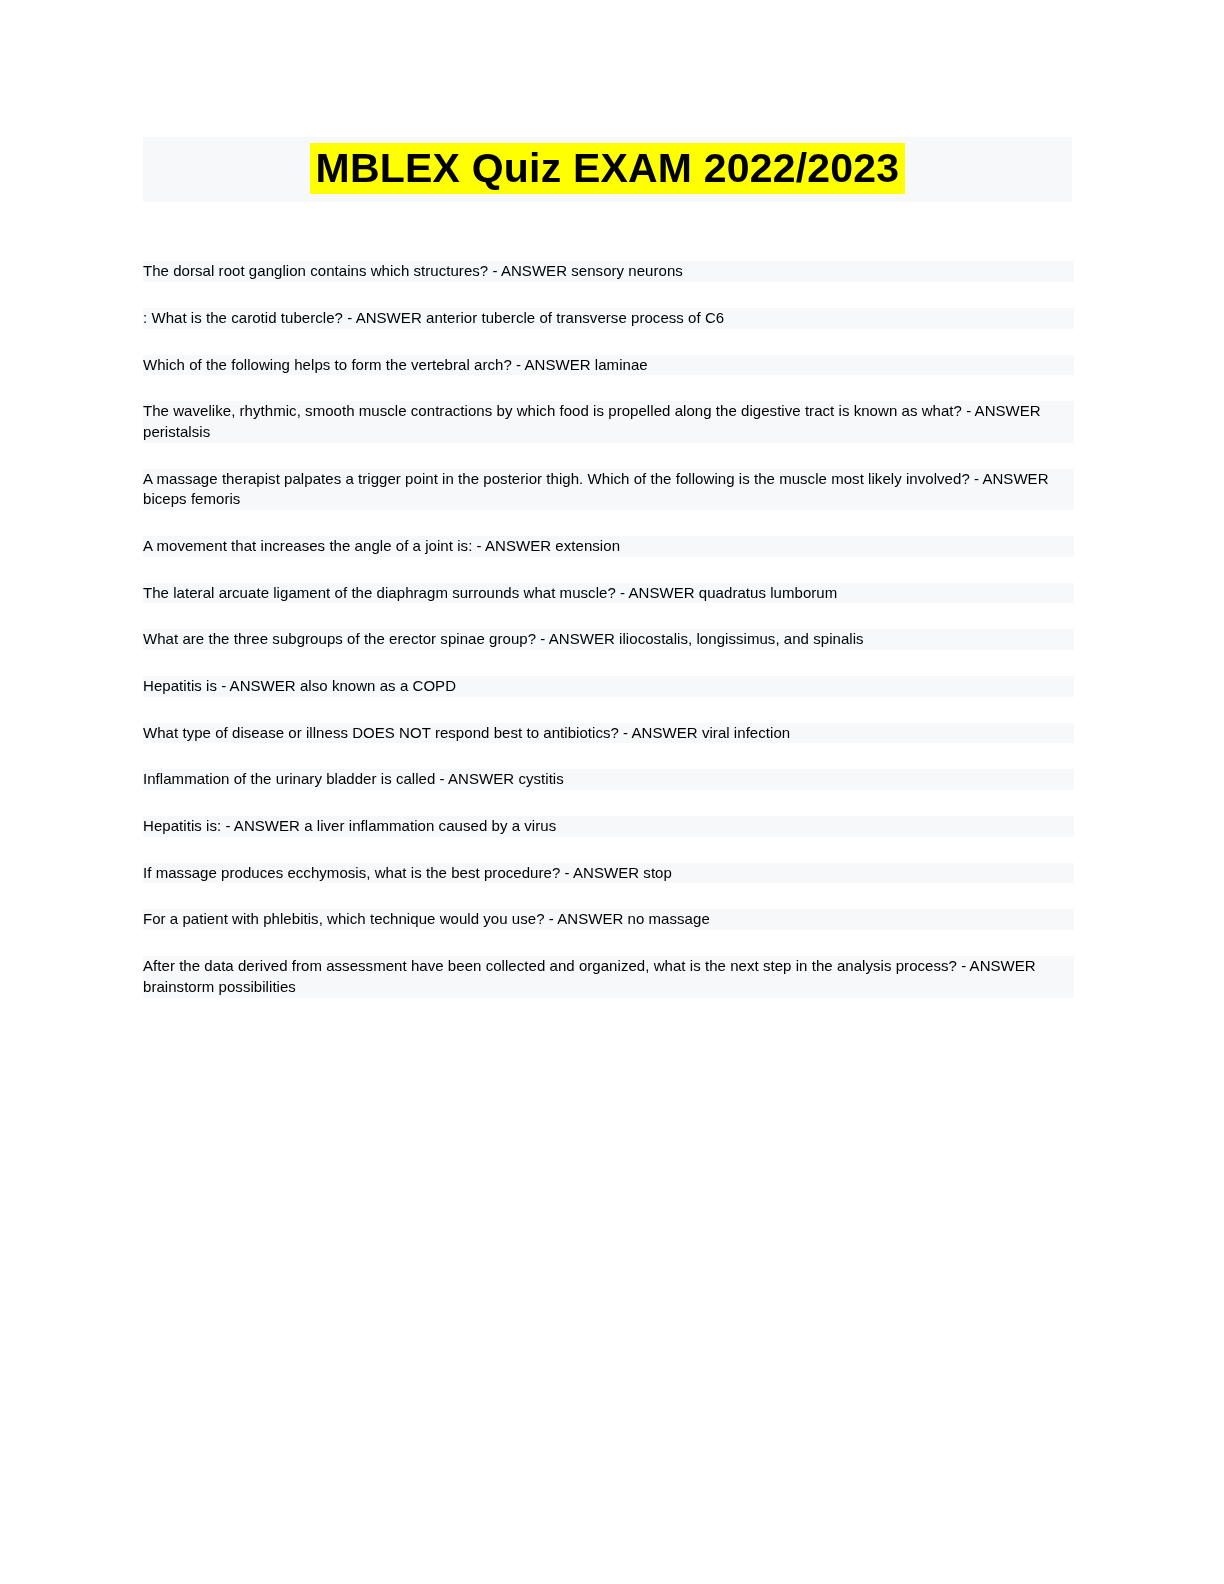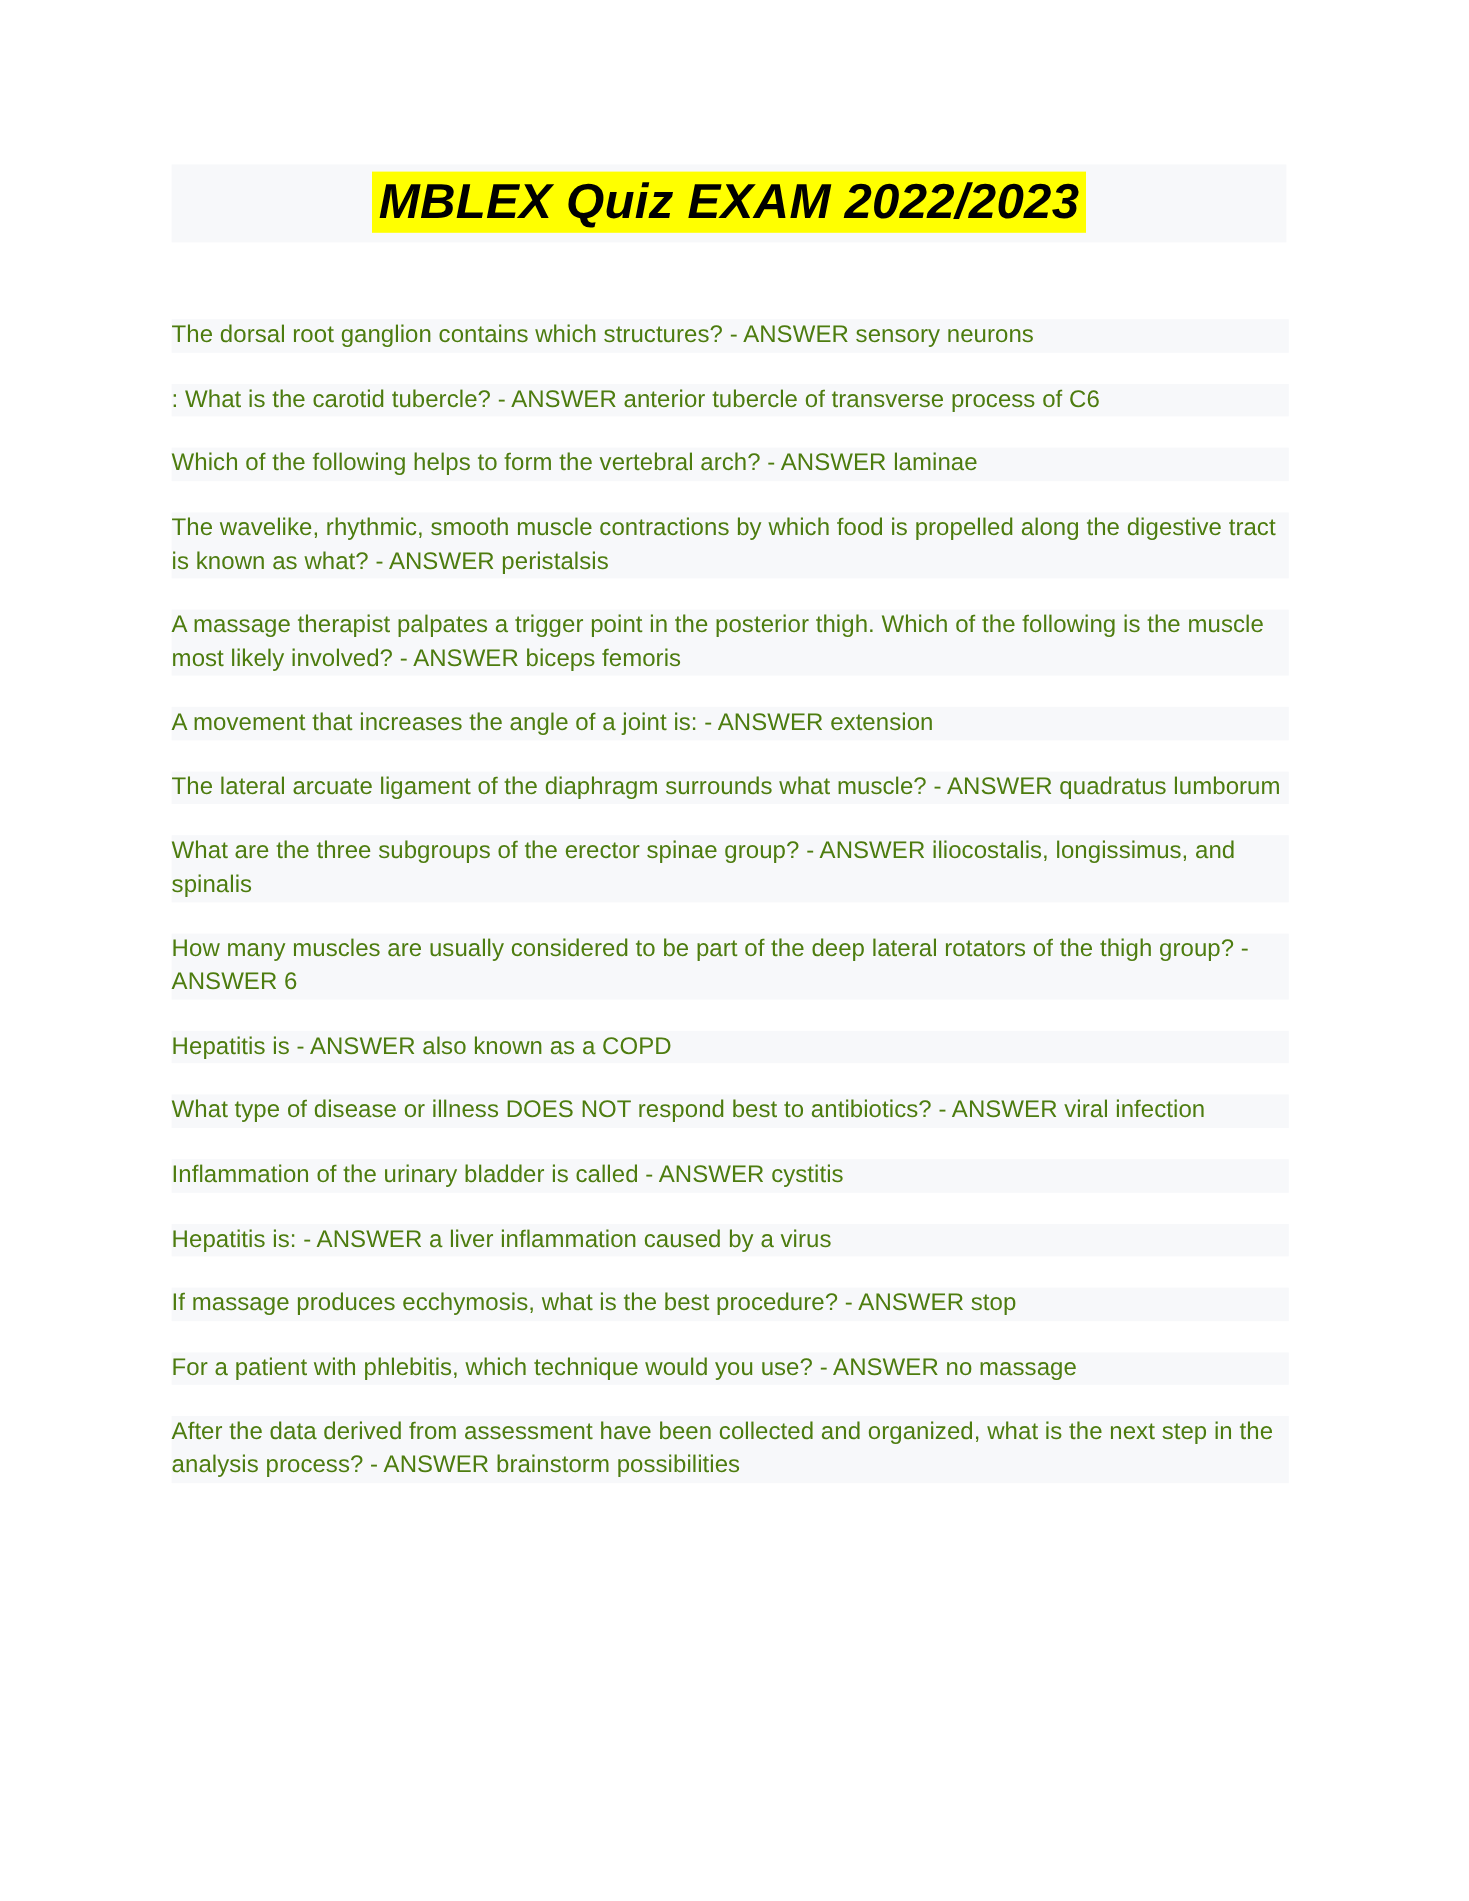--- a/index.html
+++ b/index.html
@@ -19,40 +19,39 @@
     width: 1224px;
     height: 1584px;
     box-sizing: border-box;
     padding: 0;
   }
   .title-block {
     margin: 137px 152px 0 143px;
     background: #f7f8fa;
     padding: 6px 0 8px 0;
     text-align: center;
-    font-style: italic;
   }
   .title-text {
     display: inline-block;
     background: #ffff00;
     font-size: 41px;
     font-weight: bold;
     letter-spacing: 0.2px;
     line-height: 1.15;
     color: #000000;
     padding: 2px 6px;
   }
   .content {
     margin: 0 150px 0 143px;
     padding-top: 44px;
   }
   .qa {
-    font-size: 20px;
+    font-size: 15px;
     line-height: 1.38;
-    color: #4d7c0f;
+    color: #000000;
     margin-bottom: 26px;
     background: #f7f8fa;
     display: block;
     letter-spacing: 0.05px;
   }
   .qa:last-child {
     margin-bottom: 4px;
   }
 </style>
 </head>
@@ -66,21 +65,20 @@
 
   <div class="content">
     <p class="qa">The dorsal root ganglion contains which structures? - ANSWER sensory neurons</p>
     <p class="qa">: What is the carotid tubercle? - ANSWER anterior tubercle of transverse process of C6</p>
     <p class="qa">Which of the following helps to form the vertebral arch? - ANSWER laminae</p>
     <p class="qa">The wavelike, rhythmic, smooth muscle contractions by which food is propelled along the digestive tract is known as what? - ANSWER peristalsis</p>
     <p class="qa">A massage therapist palpates a trigger point in the posterior thigh. Which of the following is the muscle most likely involved? - ANSWER biceps femoris</p>
     <p class="qa">A movement that increases the angle of a joint is: - ANSWER extension</p>
     <p class="qa">The lateral arcuate ligament of the diaphragm surrounds what muscle? - ANSWER quadratus lumborum</p>
     <p class="qa">What are the three subgroups of the erector spinae group? - ANSWER iliocostalis, longissimus, and spinalis</p>
-    <p class="qa">How many muscles are usually considered to be part of the deep lateral rotators of the thigh group? - ANSWER 6</p>
     <p class="qa">Hepatitis is - ANSWER also known as a COPD</p>
     <p class="qa">What type of disease or illness DOES NOT respond best to antibiotics? - ANSWER viral infection</p>
     <p class="qa">Inflammation of the urinary bladder is called - ANSWER cystitis</p>
     <p class="qa">Hepatitis is: - ANSWER a liver inflammation caused by a virus</p>
     <p class="qa">If massage produces ecchymosis, what is the best procedure? - ANSWER stop</p>
     <p class="qa">For a patient with phlebitis, which technique would you use? - ANSWER no massage</p>
     <p class="qa">After the data derived from assessment have been collected and organized, what is the next step in the analysis process? - ANSWER brainstorm possibilities</p>
   </div>
 
 </div>

